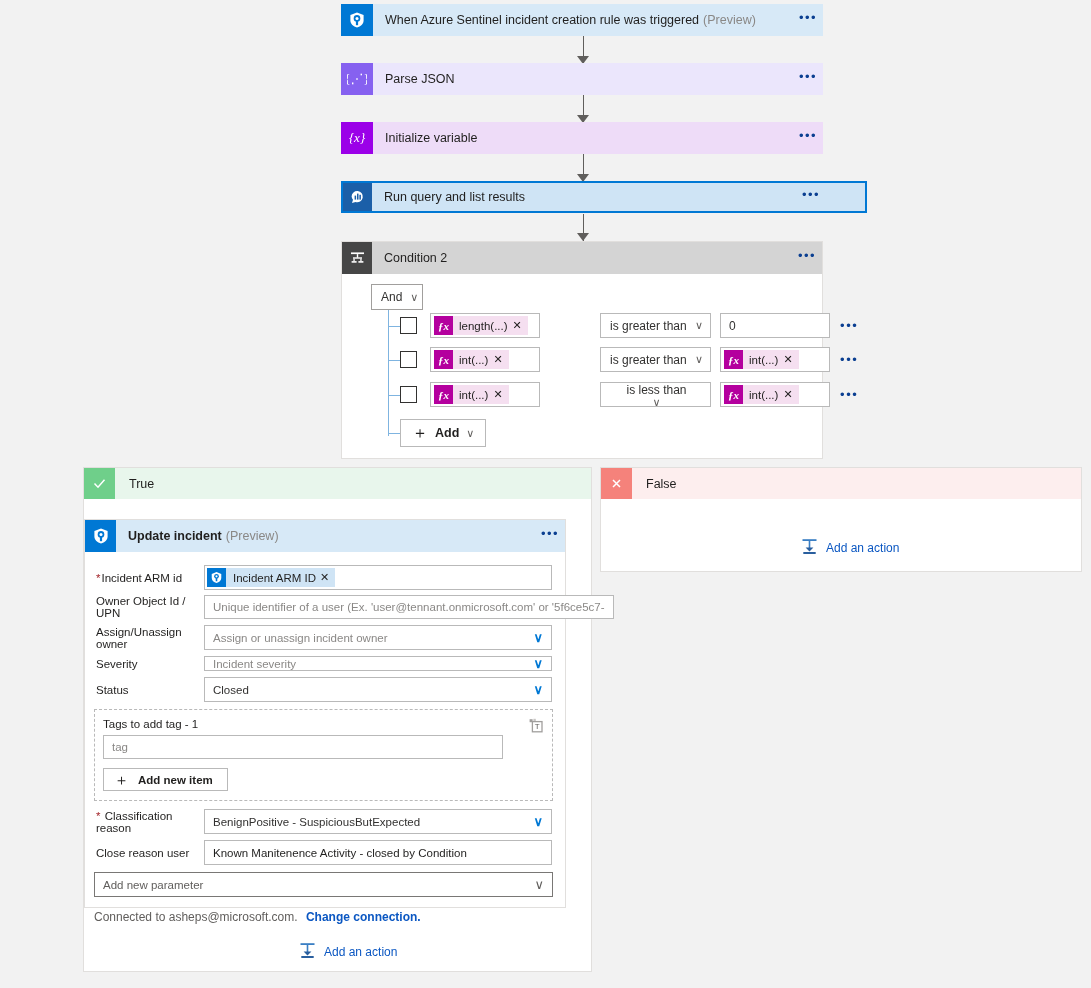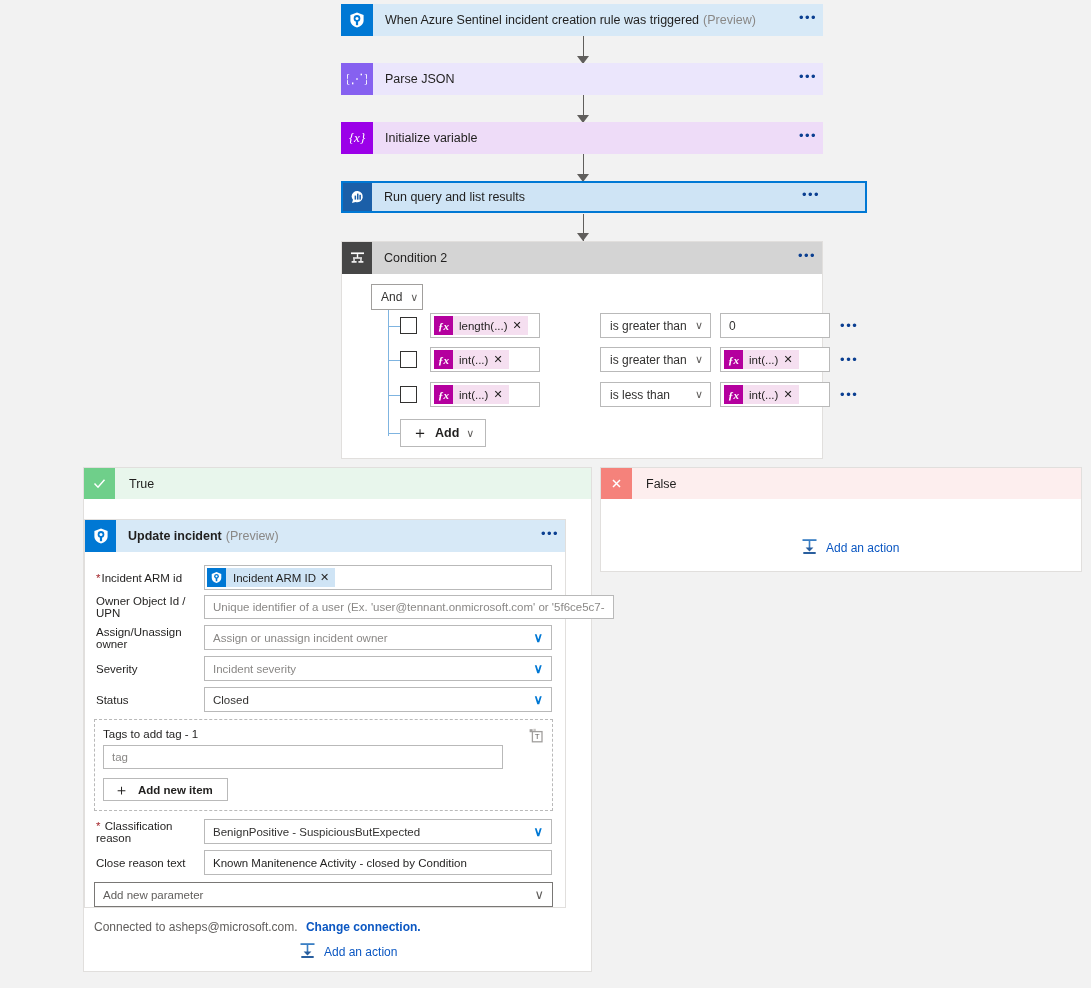--- a/index.html
+++ b/index.html
@@ -465,21 +465,21 @@
   <div class="row-line-h" style="left:46px; top:153px; width:12px;"></div>
   <div class="abs" style="left:58px; top:143px; width:410px; height:22px;">
     <div class="abs cbox" style="left:0px; top:1px;"></div>
     <div class="abs fieldbox" style="left:30px; top:-3px; width:110px;">
       <span class="token">
         <span class="fx">ƒx</span>
         <span class="tname">int(...)</span>
         <span class="tx">✕</span>
       </span>
     </div>
-    <div class="abs selectbox" style="left:200px; top:-3px; width:111px;">
+    <div class="abs selectbox" style="left:200px; top:-3px; width:111px;flex-direction:column;">
       <span>is less than</span>
       <span class="chev">∨</span>
     </div>
     <div class="abs fieldbox" style="left:320px; top:-3px; width:110px;">
       <span class="token">
         <span class="fx">ƒx</span>
         <span class="tname">int(...)</span>
         <span class="tx">✕</span>
       </span>
     </div>
@@ -558,21 +558,21 @@
           <div class="sel ph" style="height:25px;">
             <span class="v">Assign or unassign incident owner</span>
             <span class="bchev">∨</span>
           </div>
         </div>
       </div>
 
       <div class="frow" style="margin-bottom:6px;">
         <div class="flabel">Severity</div>
         <div class="fctl">
-          <div class="sel ph" style="height:25px;gap:40px;">
+          <div class="sel ph" style="height:15px;gap:40px;">
             <span class="v">Incident severity</span>
             <span class="bchev">∨</span>
           </div>
         </div>
       </div>
 
       <div class="frow" style="margin-bottom:7px;">
         <div class="flabel">Status</div>
         <div class="fctl">
           <div class="sel" style="height:25px;">
@@ -605,21 +605,21 @@
         </div>
         <div class="fctl">
           <div class="sel" style="height:25px;">
             <span class="v">BenignPositive - SuspiciousButExpected</span>
             <span class="bchev">∨</span>
           </div>
         </div>
       </div>
 
       <div class="frow" style="margin-bottom:7px;">
-        <div class="flabel">Close reason text</div>
+        <div class="flabel">Close reason user</div>
         <div class="fctl">
           <div class="inp" style="height:25px;">Known Manitenence Activity - closed by Condition</div>
         </div>
       </div>
 
       <div class="addparam" style="margin-left:-2px; margin-right:-1px;">
         <span>Add new parameter</span>
         <span class="bchev">∨</span>
       </div>
 

